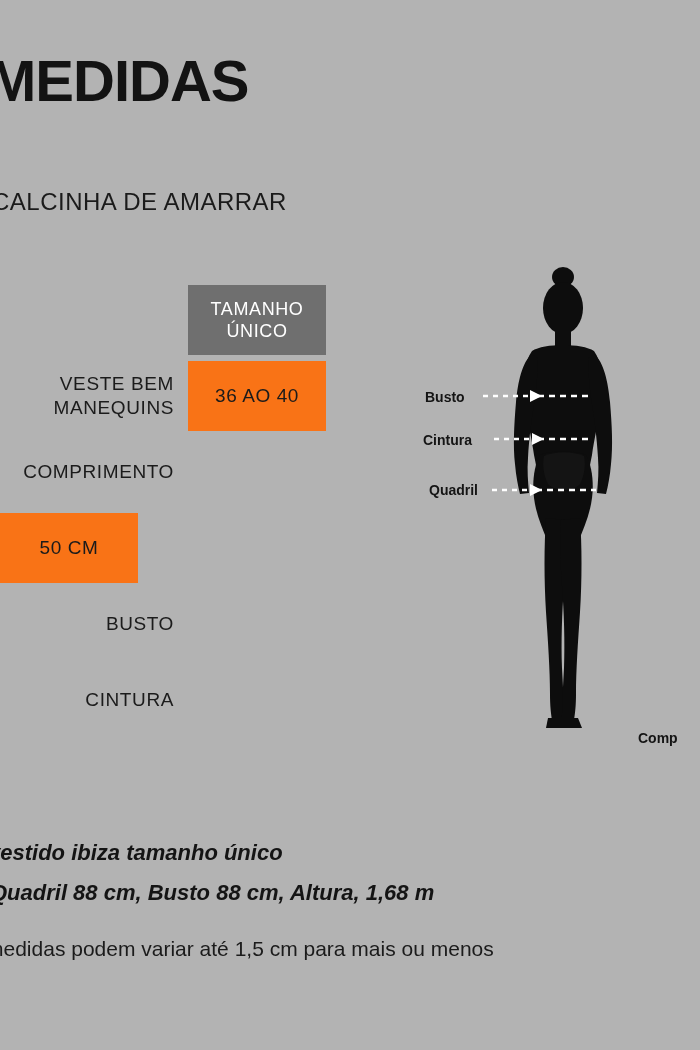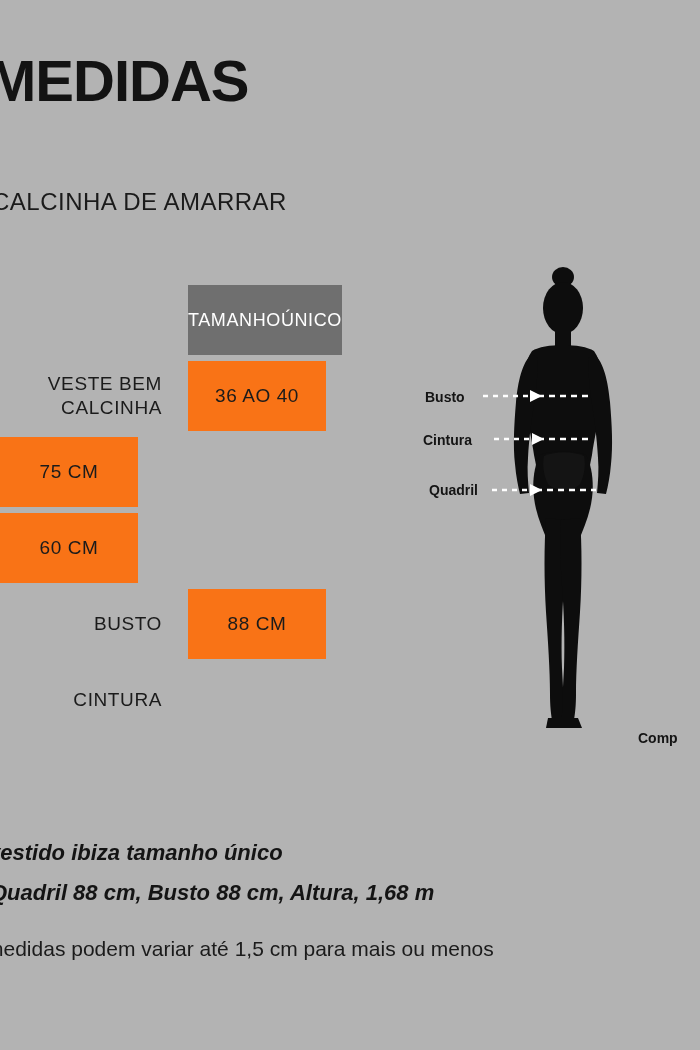--- a/index.html
+++ b/index.html
@@ -56,21 +56,21 @@
     display: flex;
     align-items: stretch;
     height: 70px;
     margin-bottom: 6px;
   }
   .row .label {
     flex: 0 0 188px;
     display: flex;
     align-items: center;
     justify-content: flex-end;
-    padding-right: 26px;
+    padding-right: 14px;
     box-sizing: border-box;
     font-size: 19px;
     letter-spacing: 0.6px;
     color: #1b1b1b;
     text-align: right;
     line-height: 1.25;
   }
   .row .value {
     flex: 0 0 138px;
     background: #f97316;
@@ -80,21 +80,21 @@
     font-size: 19px;
     letter-spacing: 0.6px;
     color: #1b1b1b;
   }
   .row.head .label {
     background: transparent;
   }
   .row.head .value {
     background: #6f6f6f;
     color: #ffffff;
-    flex-direction: row;
+    flex-direction: column;
     line-height: 1.25;
     font-size: 18px;
   }
 
   
   .figure {
     position: absolute;
     left: 420px;
     top: 250px;
     width: 280px;
@@ -164,37 +164,36 @@
       <div class="value">
         <span>TAMANHO</span>
         <span>ÚNICO</span>
       </div>
     </div>
 
     <div class="row">
       <div class="label">
         <span>
           <span>VESTE BEM</span><br>
-          <span>CALCINHA</span>
+          <span>MANEQUINS</span>
         </span>
       </div>
       <div class="value">36 AO 40</div>
     </div>
 
     <div class="row">
-      <div class="value">75 CM</div>
-    </div>
-
-    <div class="row">
-      <div class="value">60 CM</div>
+      <div class="label">COMPRIMENTO</div>
+    </div>
+
+    <div class="row">
+      <div class="value">50 CM</div>
     </div>
 
     <div class="row">
       <div class="label">BUSTO</div>
-      <div class="value">88 CM</div>
     </div>
 
     <div class="row">
       <div class="label">CINTURA</div>
     </div>
 
   </div>
 
   <div class="figure">
 

